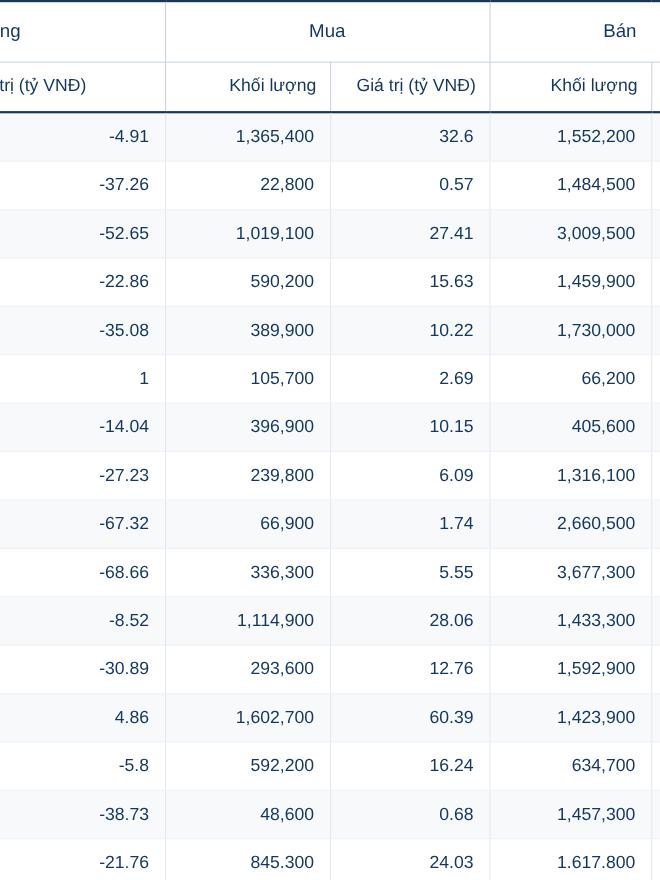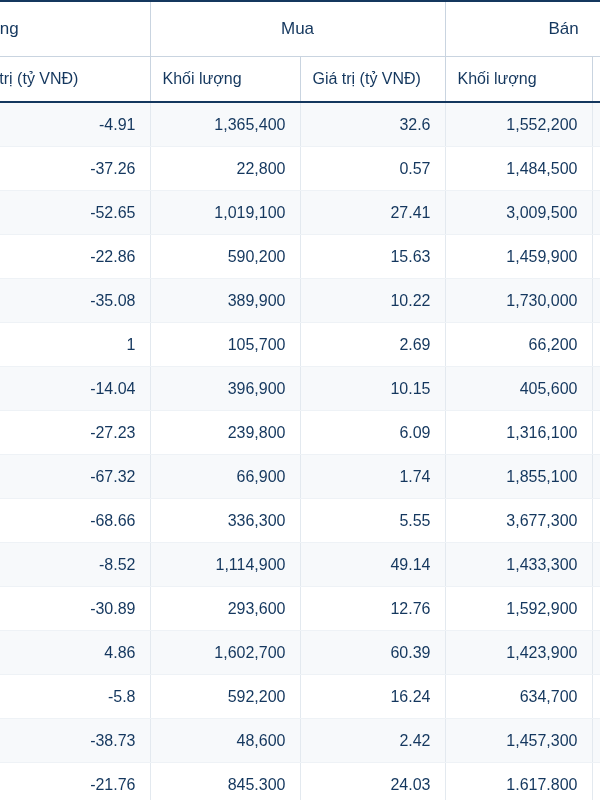--- a/index.html
+++ b/index.html
@@ -46,21 +46,21 @@
     background: #ffffff;
     vertical-align: middle;
   }
   thead tr.sub-row th {
     border-bottom: 2px solid #14375e;
     border-right: 1px solid #c9d4e0;
     height: 44px;
     font-size: 16px;
     font-weight: 400;
     color: #14375e;
-    text-align: left;
+    text-align: right;
     padding: 0 12px;
     background: #ffffff;
     vertical-align: middle;
   }
   thead tr.sub-row th.left-cut {
     text-align: left;
     padding-left: 8px;
   }
   thead tr.group-row th.left-cut {
     text-align: left;
@@ -165,34 +165,34 @@
         <td>-27.23</td>
         <td>239,800</td>
         <td>6.09</td>
         <td>1,316,100</td>
         <td></td>
       </tr>
       <tr>
         <td>-67.32</td>
         <td>66,900</td>
         <td>1.74</td>
-        <td>1,855,100</td>
+        <td>2,660,500</td>
         <td></td>
       </tr>
       <tr>
         <td>-68.66</td>
         <td>336,300</td>
         <td>5.55</td>
         <td>3,677,300</td>
         <td></td>
       </tr>
       <tr>
         <td>-8.52</td>
         <td>1,114,900</td>
-        <td>49.14</td>
+        <td>28.06</td>
         <td>1,433,300</td>
         <td></td>
       </tr>
       <tr>
         <td>-30.89</td>
         <td>293,600</td>
         <td>12.76</td>
         <td>1,592,900</td>
         <td></td>
       </tr>
@@ -206,21 +206,21 @@
       <tr>
         <td>-5.8</td>
         <td>592,200</td>
         <td>16.24</td>
         <td>634,700</td>
         <td></td>
       </tr>
       <tr>
         <td>-38.73</td>
         <td>48,600</td>
-        <td>2.42</td>
+        <td>0.68</td>
         <td>1,457,300</td>
         <td></td>
       </tr>
       <tr>
         <td>-21.76</td>
         <td>845.300</td>
         <td>24.03</td>
         <td>1.617.800</td>
         <td></td>
       </tr>

